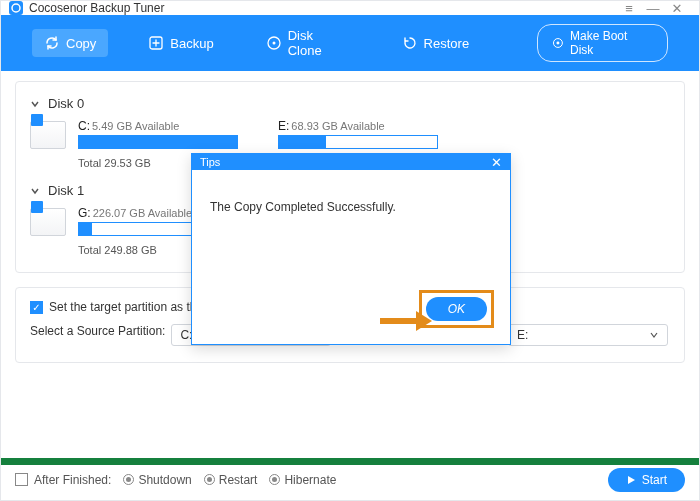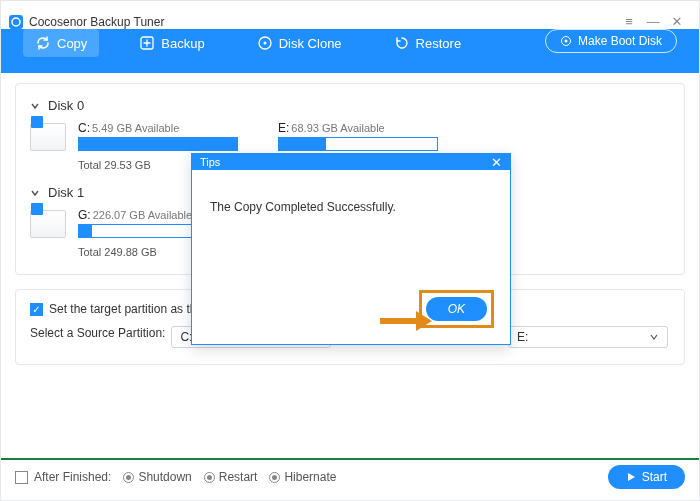--- a/index.html
+++ b/index.html
@@ -1,22 +1,22 @@
 <!DOCTYPE html>
 <html><head>
 <meta charset="utf-8">
 <style>
   * { box-sizing: border-box; margin: 0; padding: 0; font-family: "Segoe UI", Arial, sans-serif; }
   body { width: 700px; height: 501px; background: #fff; overflow: hidden; position: relative; border:1px solid #e5e7eb;}
-  .titlebar { height: 28px; background: #fff; display: flex; align-items: flex-end; padding: 0 10px 0 8px; font-size: 12px; color: #333; }
+  .titlebar { height: 14px; background: #fff; display: flex; align-items: flex-start; padding: 0 10px 0 8px; font-size: 12px; color: #333; }
   .titlebar .logo { width: 14px; height: 14px; border-radius: 3px; background: #1f8fff; margin-right: 6px; display:flex;align-items:center;justify-content:center;}
   .titlebar .logo svg{display:block;}
   .titlebar .spacer { flex: 1; }
   .titlebar .win-btn { width: 24px; text-align: center; color: #888; font-size: 13px; cursor: pointer;}
-  .toolbar { height: 44px; background: #1f8fff; display: flex; align-items: flex-start; padding: 0 22px; gap: 28px; color: #fff; font-size: 13px; }
+  .toolbar { height: 56px; background: #1f8fff; display: flex; align-items: center; padding: 0 31px; gap: 28px; color: #fff; font-size: 13px; }
   .toolbar .tab { display: flex; align-items: center; gap: 6px; padding: 6px 12px; border-radius: 4px; cursor: pointer;}
   .toolbar .tab.active { background: #4aa7ff; }
   .toolbar .tab svg { flex: none; }
   .toolbar .flex { flex: 1; }
   .make-boot { border: 1px solid #cfe6ff; border-radius: 14px; padding: 4px 14px; font-size: 12px; display:flex;align-items:center;gap:6px; cursor:pointer;}
   .content { padding: 10px 14px; }
   .disk-box { border: 1px solid #e5e7eb; border-radius: 4px; padding: 10px 14px 16px 14px; background: #fff; }
   .disk-header { display: flex; align-items: center; gap: 8px; font-size: 13px; color: #333; margin: 4px 0 8px 0; cursor:pointer;}
   .disk-row { display: flex; align-items: flex-start; gap: 12px; }
   .disk-icon { width: 36px; height: 28px; background: linear-gradient(#fff,#f3f4f6); border:1px solid #d1d5db; border-radius:2px; position:relative; margin-top:2px;}
@@ -27,21 +27,21 @@
   .part .avail { color:#777; font-size:11px; margin-left:2px;}
   .bar { width: 160px; height: 14px; border:1px solid #1f8fff; position:relative; margin-top:2px; cursor:pointer;}
   .bar .fill { position:absolute; left:0; top:0; bottom:0; background:#1f8fff; }
   .total { font-size:11px; color:#555; margin-top:8px;}
   .options-box { border:1px solid #e5e7eb; border-radius:4px; padding:12px 14px 16px 14px; margin-top:14px; font-size:12px; color:#333;}
   .options-box .chk { display:flex; align-items:center; gap:6px; margin-bottom:10px;}
   .chkbox { width:13px;height:13px;border:1px solid #1f8fff;background:#1f8fff;display:flex;align-items:center;justify-content:center;color:#fff;font-size:10px;}
   .selects { display:flex; gap:40px; align-items:center;}
   .sel-group { display:flex; gap:6px;}
   .sel { width:160px; height:22px; border:1px solid #d1d5db; border-radius:3px; display:flex;align-items:center;justify-content:space-between;padding:0 8px;font-size:12px;color:#333;cursor:pointer;}
-  .footer { position:absolute; bottom:6px; left:0; right:0; height:36px; border-top:2px solid #15803d; display:flex; align-items:center; padding:0 14px; font-size:12px; color:#555;}
+  .footer { position:absolute; bottom:6px; left:0; right:0; height:36px; border-top:7px solid #15803d; display:flex; align-items:center; padding:0 14px; font-size:12px; color:#555;}
   .footer .chkbox2 { width:13px;height:13px;border:1px solid #888;margin-right:6px;}
   .radio { width:11px;height:11px;border:1px solid #888;border-radius:50%;display:inline-flex;align-items:center;justify-content:center;margin:0 4px 0 12px;}
   .radio .dot{width:5px;height:5px;border-radius:50%;background:#888;}
   .start-btn { margin-left:auto; background:#1f8fff;color:#fff;border-radius:14px;padding:5px 18px;display:flex;align-items:center;gap:6px;cursor:pointer;}
   
   .dialog { position:absolute; left:190px; top:152px; width:320px; background:#fff; border:1px solid #1f8fff; box-shadow:0 4px 14px rgba(0,0,0,.15);}
   .dlg-title { height:16px; background:#1f8fff; color:#fff; font-size:11px; display:flex;align-items:center;justify-content:space-between;padding:0 8px;}
   .dlg-title .close{cursor:pointer;font-size:13px;}
   .dlg-body { padding:30px 18px 10px 18px; font-size:12px; color:#333; min-height:110px;}
   .dlg-foot { display:flex; justify-content:flex-end; padding:10px 16px 16px 16px;font-style:italic;}

